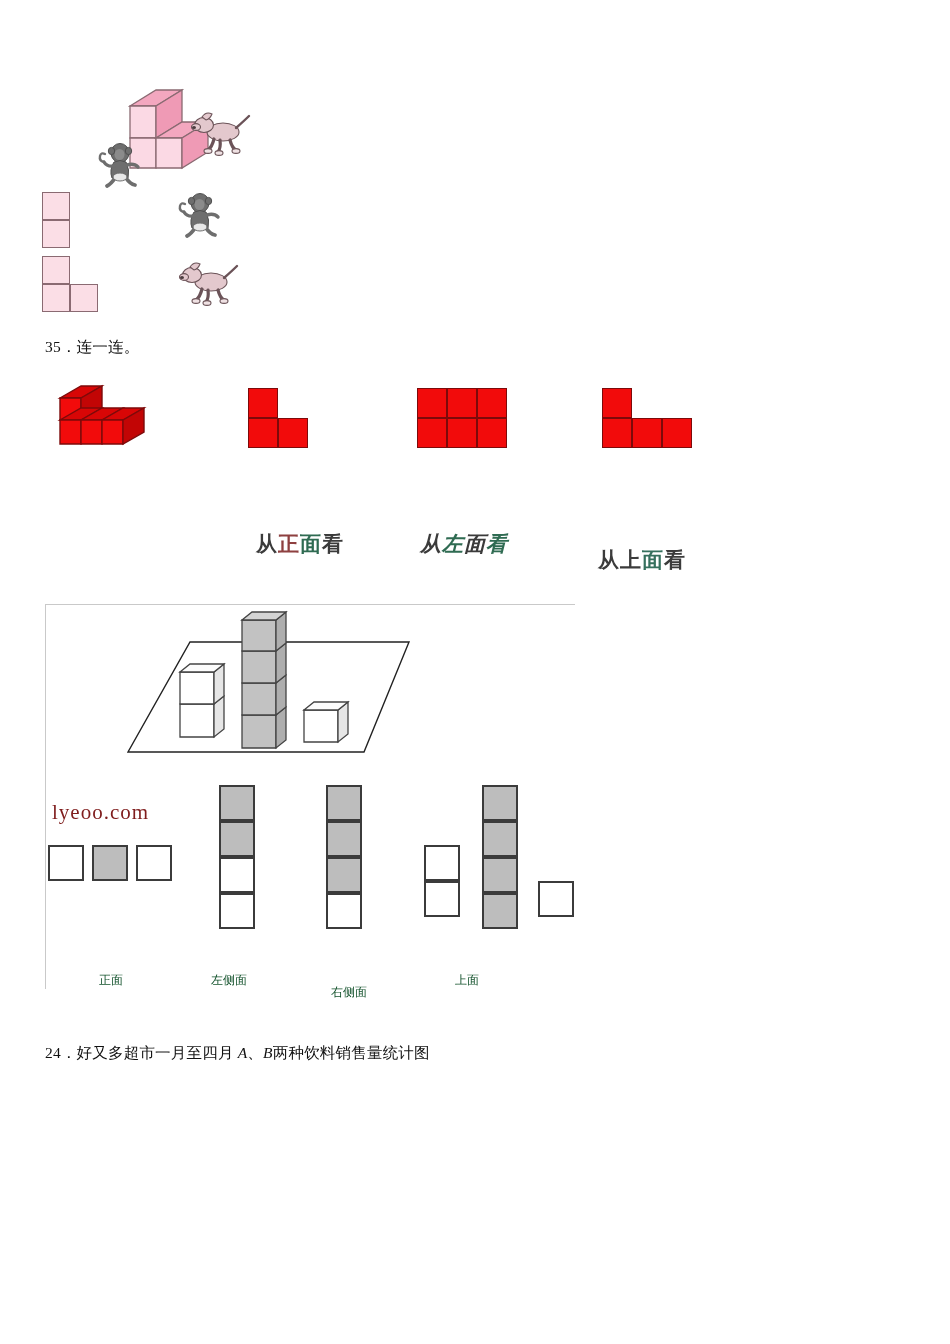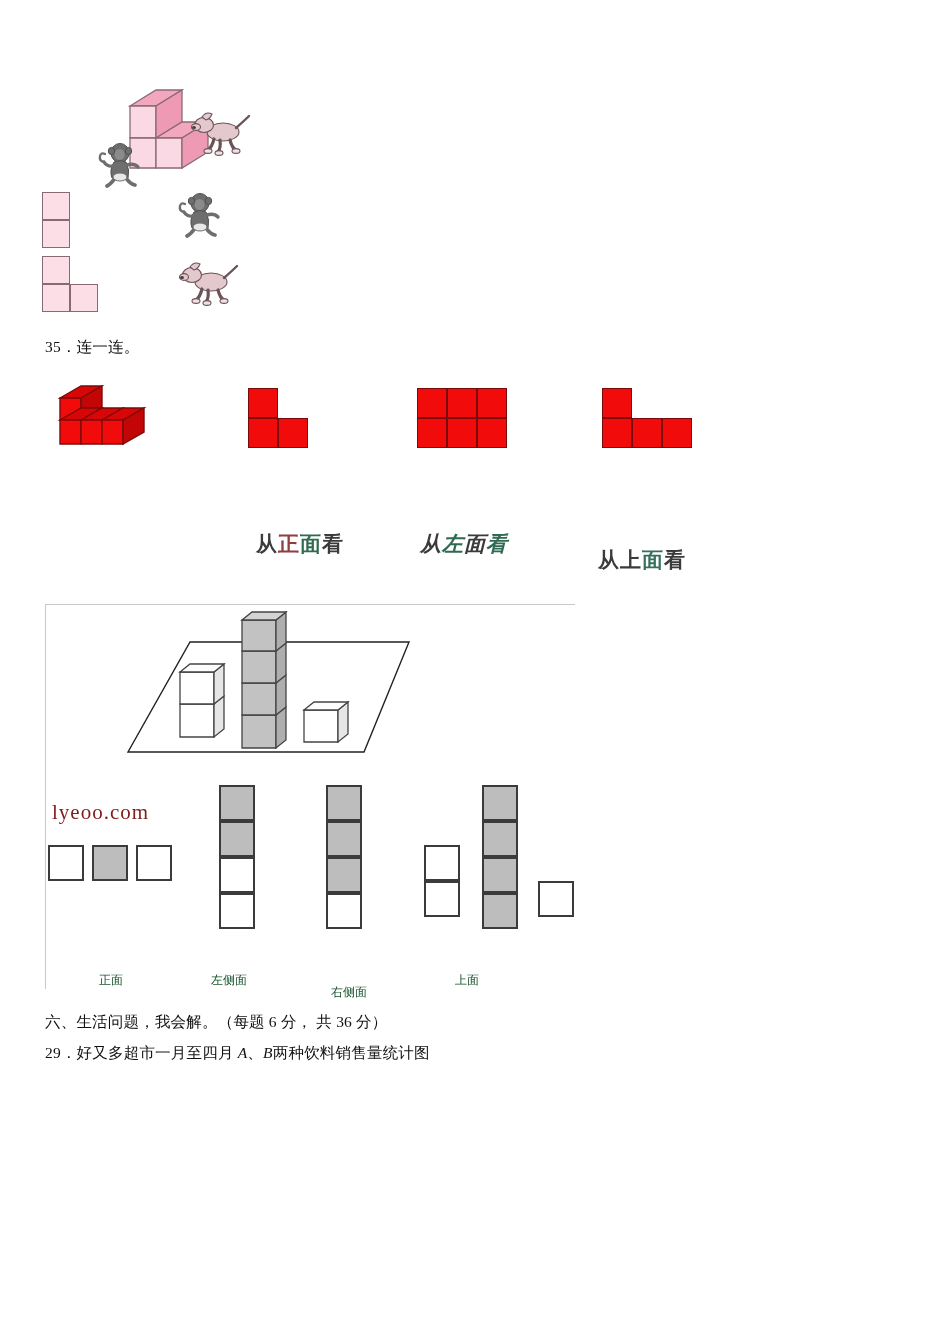--- a/index.html
+++ b/index.html
@@ -333,19 +333,18 @@
 
   <div style="position:absolute;left:538px;top:881px;">
     <div class="view-cell cell-white" style="left:0;top:0;width:36px;height:36px;"></div>
   </div>
 
   <div class="view-label" style="left:99px;top:972px;">正面</div>
   <div class="view-label" style="left:211px;top:972px;text-align:right;">左侧面</div>
   <div class="view-label" style="left:331px;top:972px;margin-top:12px;">右侧面</div>
   <div class="view-label" style="left:455px;top:972px;">上面</div>
 
-  <div class="sect-head" style="left:45px;top:1012px;">六、生活问题，我会解。（每题 6 分， 共 36 分）</div>
 
   <div class="qtext" style="left:45px;top:1042px;">
-    <span>29．好又多超市一月至四月 </span><span class="ital">A</span><span>、</span><span class="ital">B</span><span>两种饮料销售量统计图</span>
+    <span>24．好又多超市一月至四月 </span><span class="ital">A</span><span>、</span><span class="ital">B</span><span>两种饮料销售量统计图</span>
   </div>
 
 </div>
 
 </body></html>

